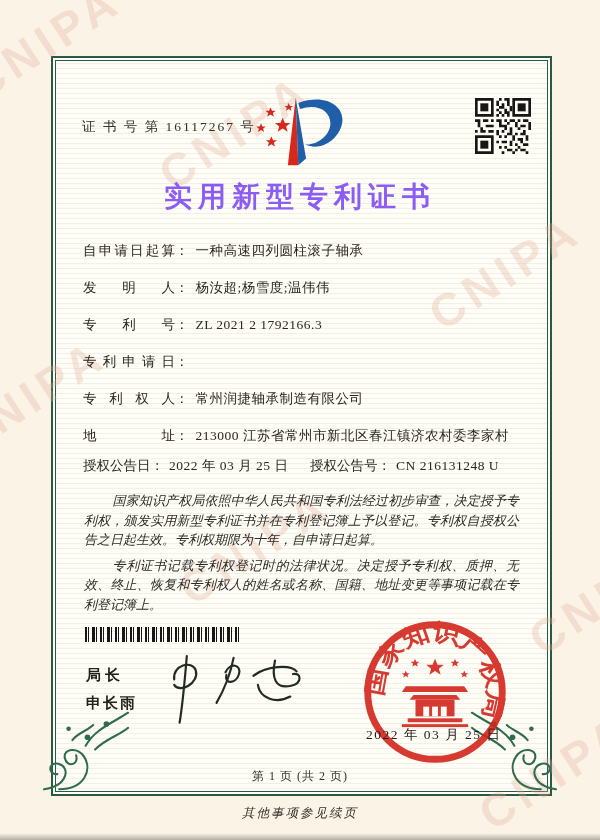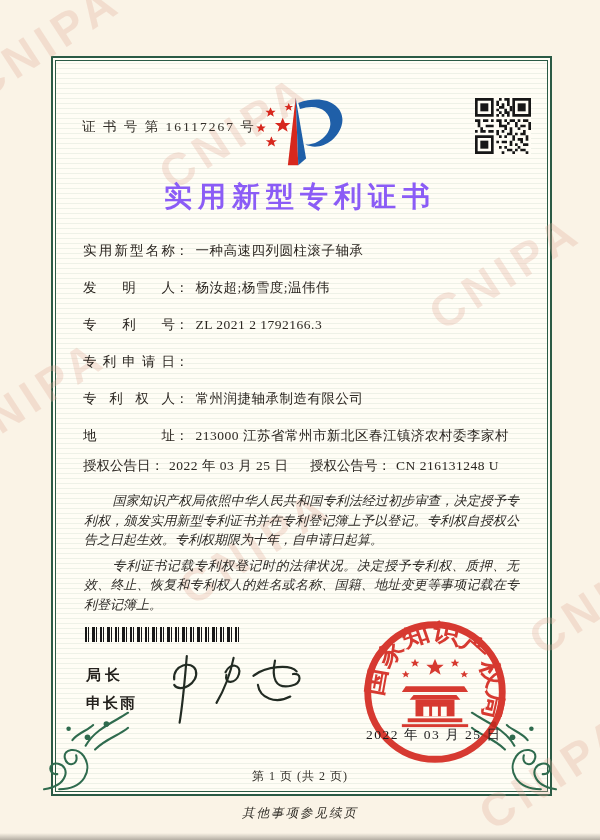--- a/index.html
+++ b/index.html
@@ -117,21 +117,21 @@
       <use href="#st" x="20" y="13" width="12" height="12"></use>
       <use href="#st" x="9.5" y="31.5" width="11" height="11"></use>
       <use href="#st" x="20.5" y="46.5" width="13" height="13"></use>
       <use href="#st" x="42" y="8" width="10" height="10"></use>
     </g>
   </svg>
 
   <div class="title">实用新型专利证书</div>
 
   <div class="row r1">
-    <span class="lab">实用新型名称</span>
+    <span class="lab">自申请日起算</span>
       <span class="col">：</span>
       <span class="val">一种高速四列圆柱滚子轴承</span>
   </div>
   <div class="row r2">
     <span class="lab">发明人</span>
       <span class="col">：</span>
       <span class="val">杨汝超;杨雪度;温伟伟</span>
   </div>
   <div class="row r3">
     <span class="lab">专利号</span>

